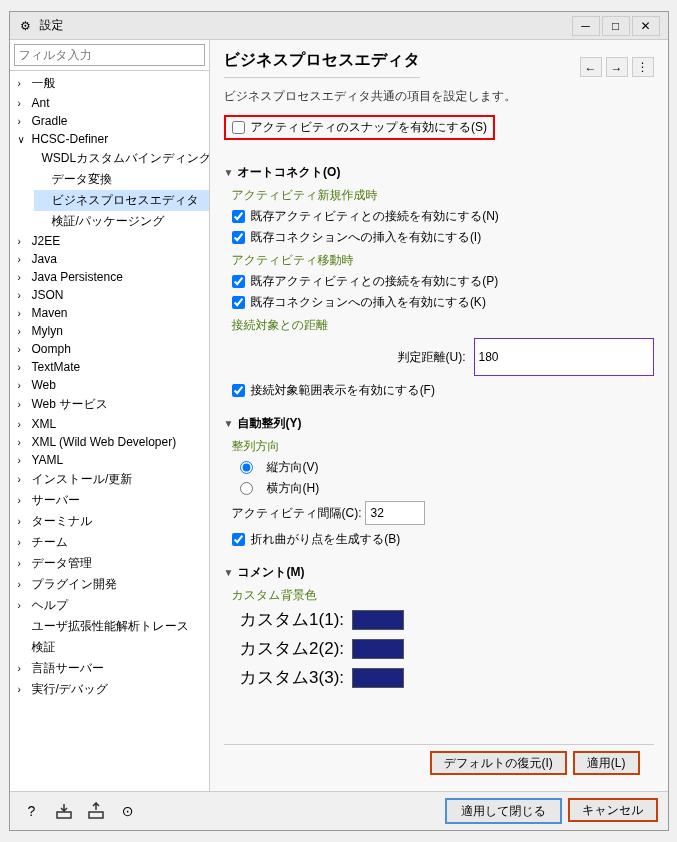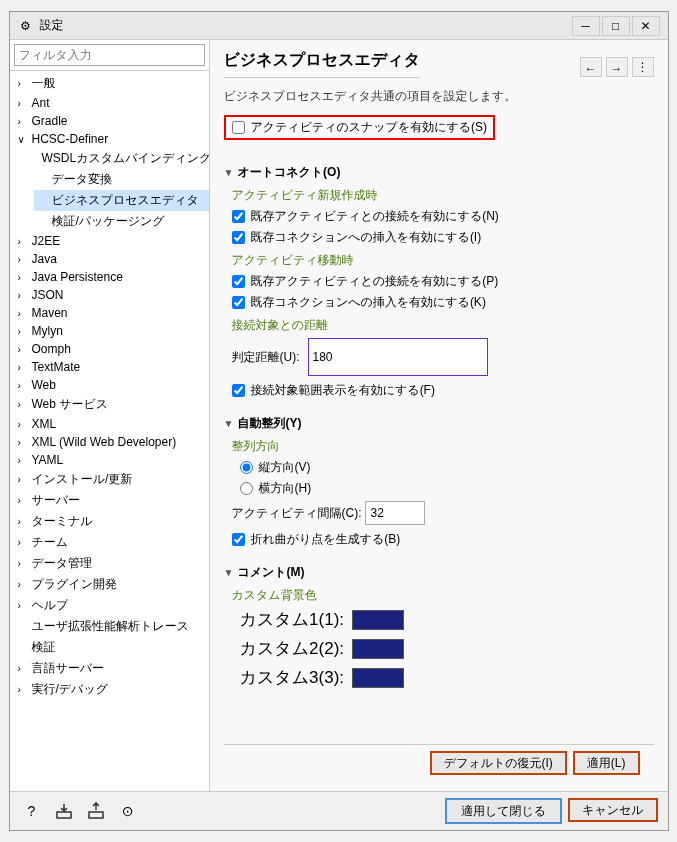--- a/index.html
+++ b/index.html
@@ -168,32 +168,33 @@
       padding: 2px 6px;
       margin-bottom: 12px;
     }
     .distance-row {
       display: flex;
       align-items: center;
       gap: 8px;
       padding-left: 8px;
       margin-bottom: 6px;
       font-size: 12px;
+      justify-content: flex-end;
     }
     .distance-input {
       width: 180px;
       height: 16px;
       border: 1px solid #6d28d9;
       padding: 18px 4px;
       font-size: 12px;
     }
     .radio-row {
       display: flex;
       align-items: center;
-      gap: 6px;
+      gap: 14px;
       margin-bottom: 4px;
       padding-left: 16px;
       font-size: 12px;
     }
     .radio-row input[type="radio"] {
       width: 13px;
       height: 13px;
       cursor: pointer;
     }
     .interval-row {

